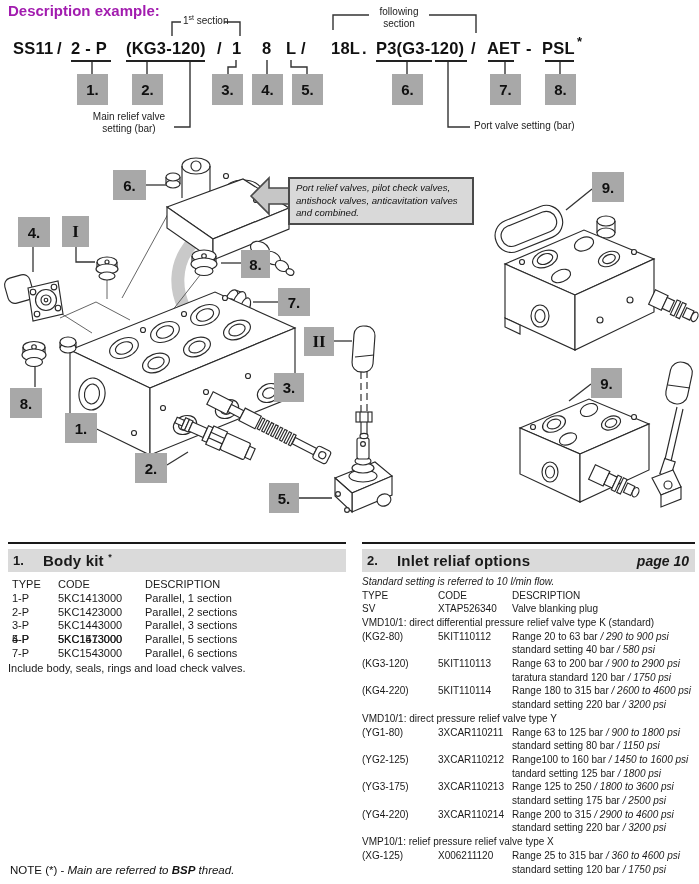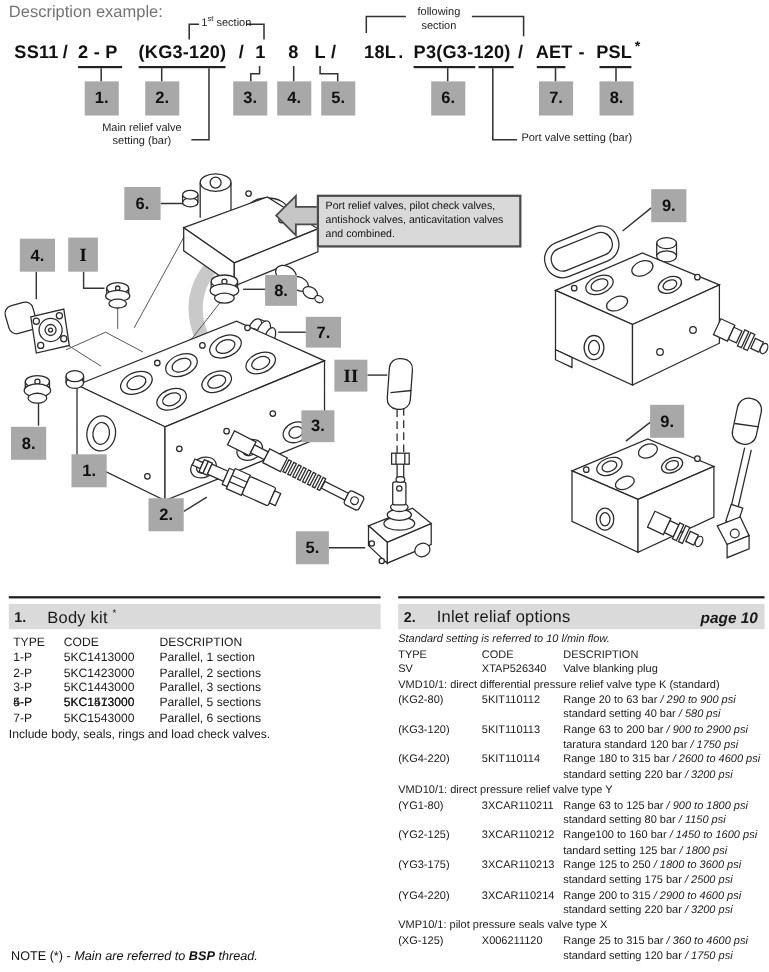--- a/index.html
+++ b/index.html
@@ -1,42 +1,42 @@
 <!DOCTYPE html>
 <html><head>
 <meta charset="utf-8">
 <style>
   html,body{margin:0;padding:0;background:#fff;}
   .page{position:relative;width:699px;height:884px;background:#ffffff;overflow:hidden;
         font-family:"Liberation Sans",sans-serif;color:#1a1a1a;}
   .abs{position:absolute;}
-  .heading{position:absolute;left:8px;top:2px;font-size:15px;font-weight:400;color:#737373;}
+  .heading{position:absolute;left:8px;top:2px;font-size:15px;font-weight:700;color:#a21caf;}
   .seg{position:absolute;top:39px;font-weight:700;font-size:16.5px;letter-spacing:.2px;white-space:pre;color:#111;}
   .seg-star{top:34px;font-size:13px;}
   .ul{position:absolute;top:60px;height:2px;background:#222;}
   .numbox{position:absolute;background:#a8a8a8;color:#101010;font-weight:700;font-size:15px;
           display:flex;align-items:center;justify-content:center;}
   .roman{font-family:"Liberation Serif",serif;font-size:17px;}
   .lbl{position:absolute;font-size:10px;color:#222;line-height:1.18;}
   .lbl sup{font-size:7px;}
   #lbl-first{left:183px;top:14px;white-space:nowrap;}
   #lbl-follow{left:371px;top:6px;width:56px;text-align:center;}
   #lbl-mainrelief{left:84px;top:111px;width:90px;text-align:center;}
   #lbl-portvalve{left:474px;top:120px;white-space:nowrap;}
   .callout{position:absolute;left:288px;top:177px;width:170px;background:#d9d9d9;
-           border:2px solid #4a4a4a;padding:3px 6px;font-size:9.6px;line-height:1.32;color:#111;}
+           border:2px solid #4a4a4a;padding:3px 6px;font-size:9.6px;line-height:1.32;color:#111;font-style:italic;}
   svg{display:block;}
   
   .tbl{position:absolute;top:542px;color:#1a1a1a;}
   #bodykit{left:8px;width:338px;font-size:11px;}
   #inlet{left:362px;width:333px;font-size:10px;}
   .trule{height:2px;background:#1a1a1a;}
   .band{margin-top:5px;height:23px;background:#dadada;display:flex;align-items:center;}
   .band-num{margin-left:5px;font-weight:700;font-size:13px;width:30px;}
-  .band-title{font-weight:400;font-size:15px;letter-spacing:.2px;}
+  .band-title{font-weight:700;font-size:15px;letter-spacing:.2px;}
   .band-title sup{font-size:9px;}
   .page-ref{margin-left:auto;margin-right:6px;font-weight:700;font-style:italic;font-size:14px;}
   .hrow,.drow{position:relative;line-height:13.8px;}
   #inlet .hrow,#inlet .drow{line-height:13.7px;}
   .hrow{margin-top:6px;}
   #inlet .hrow{margin-top:0;}
   .c1{position:absolute;left:4px;}
   .c2{position:absolute;left:50px;text-align:right;}
   #inlet .c1{left:0;}
   #inlet .c2{left:76px;}
@@ -504,21 +504,21 @@
           <div class="desc"><span>standard setting 175 bar </span><span class="it">/ 2500 psi</span></div>
         </div>
         <div class="drow">
           <span class="c1">(YG4-220)</span>
           <span class="c2">3XCAR110214</span>
           <div class="desc"><span>Range 200 to 315 </span><span class="it">/ 2900 to 4600 psi</span></div>
         </div>
         <div class="drow">
           <div class="desc"><span>standard setting 220 bar </span><span class="it">/ 3200 psi</span></div>
         </div>
-        <div class="sub">VMP10/1: pilot pressure seals valve type X</div>
+        <div class="sub">VMP10/1: relief pressure relief valve type X</div>
         <div class="drow">
           <span class="c1">(XG-125)</span>
           <span class="c2">X006211120</span>
           <div class="desc"><span>Range 25 to 315 bar </span><span class="it">/ 360 to 4600 psi</span></div>
         </div>
         <div class="drow">
           <div class="desc"><span>standard setting 120 bar </span><span class="it">/ 1750 psi</span></div>
         </div>
       </div>
   </div>

